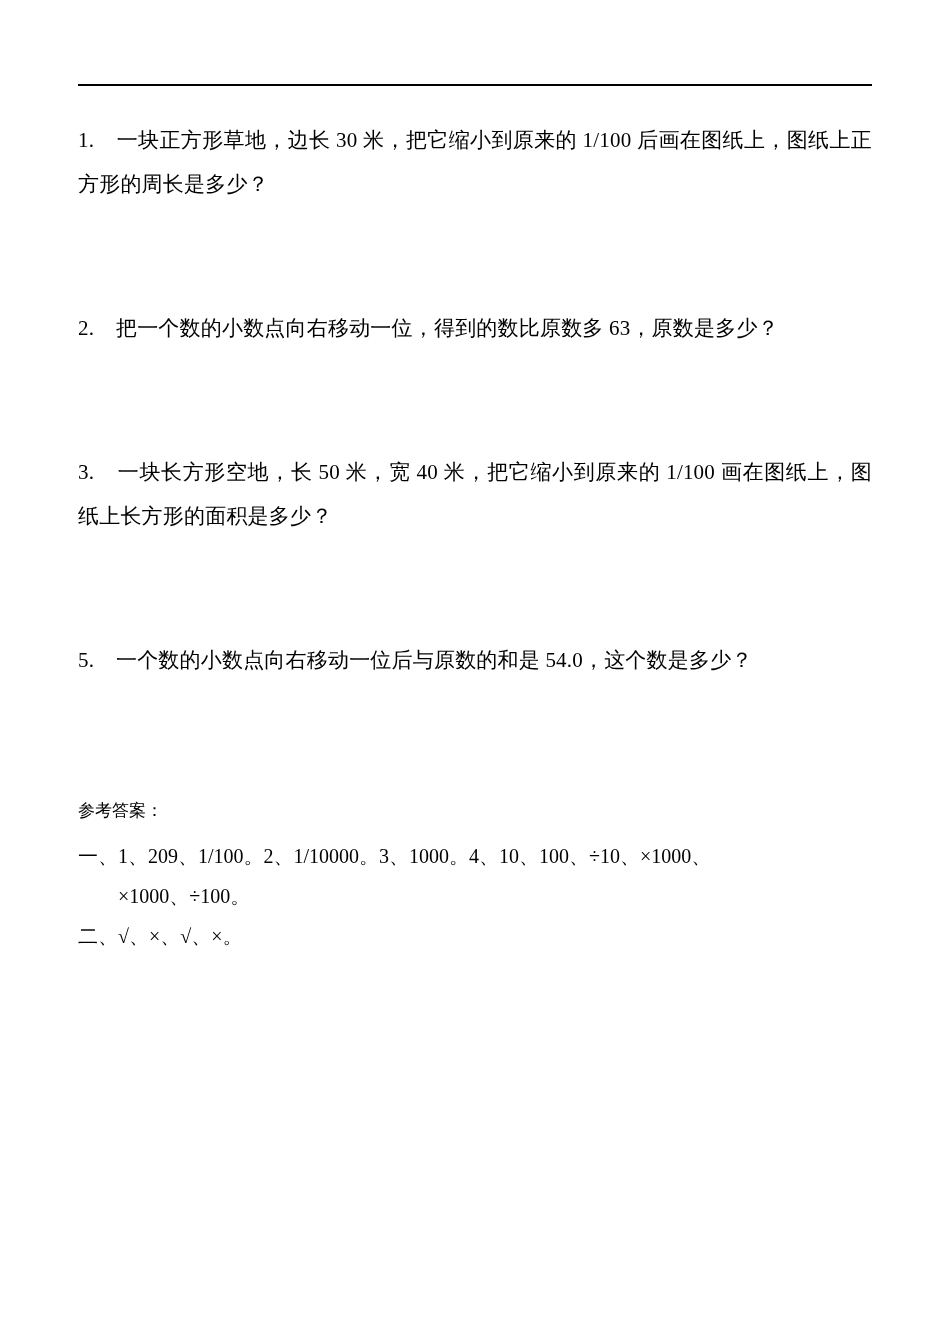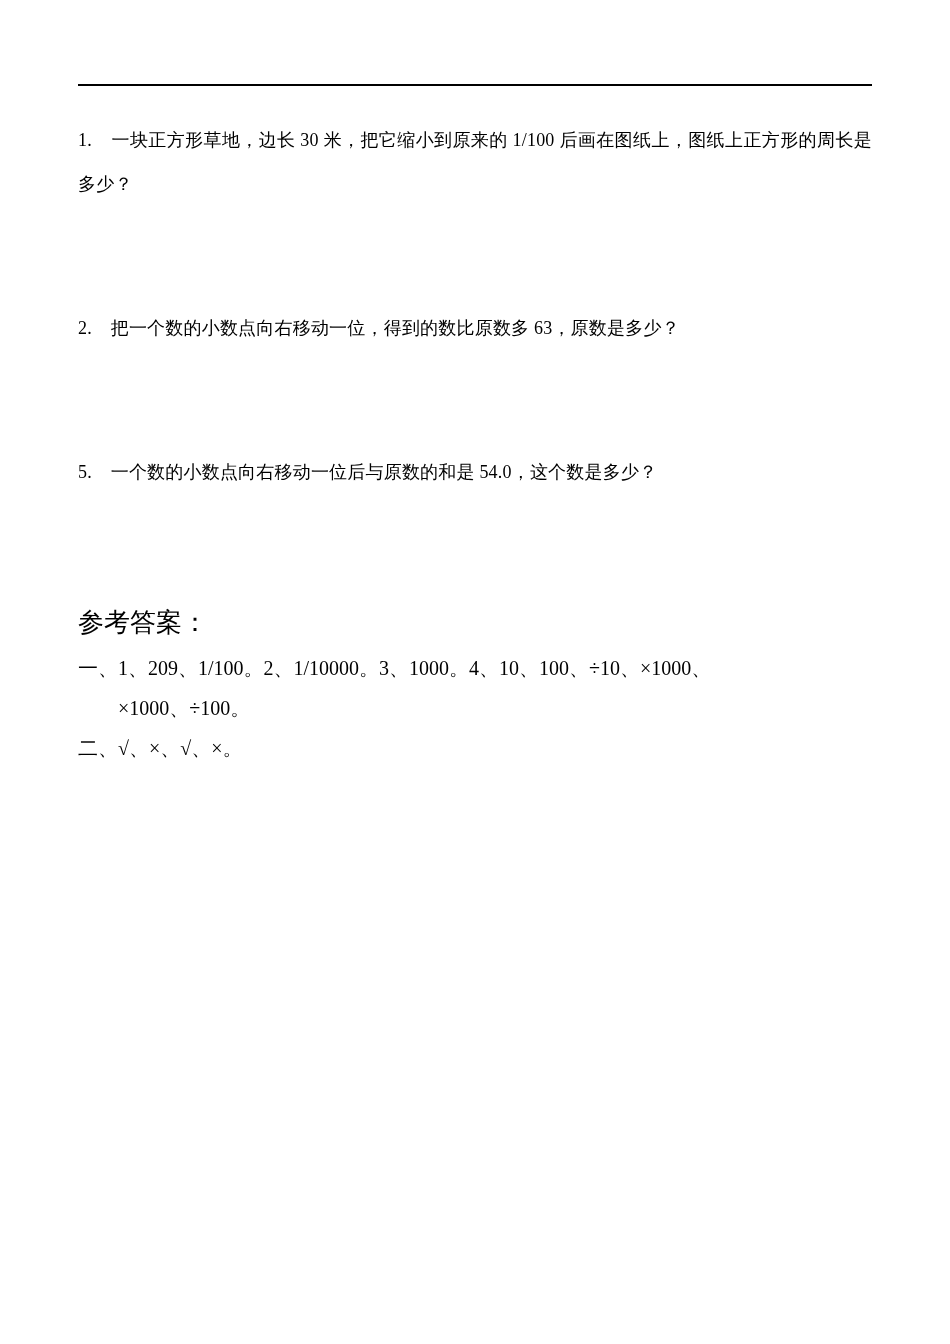--- a/index.html
+++ b/index.html
@@ -21,34 +21,34 @@
     box-sizing: border-box;
     padding: 0 78px;
     position: relative;
   }
   .top-rule {
     margin-top: 84px;
     border-top: 2px solid #000000;
     width: 100%;
   }
   .question {
-    font-size: 18px;
+    font-size: 21px;
     line-height: 44px;
     text-align: justify;
     letter-spacing: 0.2px;
   }
   .q1 { margin-top: 32px; }
   .q2 { margin-top: 100px; }
   .q3 { margin-top: 100px; }
   .q4 { margin-top: 100px; }
   .q5 { margin-top: 100px; }
 
   .answers-title {
     margin-top: 110px;
-    font-size: 26px;
+    font-size: 17px;
     line-height: 38px;
   }
   .answer-line {
     font-size: 20px;
     line-height: 40px;
   }
   .answer-line.indent {
     padding-left: 40px;
   }
   .answers-block {
@@ -67,20 +67,25 @@
     &nbsp;&nbsp;
     <span>一块正方形草地，边长 30 米，把它缩小到原来的 1/100 后画在图纸上，图纸上正方形的周长是多少？</span>
   </div>
 
   <div class="question q2">
     <span>2.</span>
     &nbsp;&nbsp;
     <span>把一个数的小数点向右移动一位，得到的数比原数多 63，原数是多少？</span>
   </div>
 
+  <div class="question q3">
+    <span>3.</span>
+    &nbsp;&nbsp;
+    <span>一块长方形空地，长 50 米，宽 40 米，把它缩小到原来的 1/100 画在图纸上，图纸上长方形的面积是多少？</span>
+  </div>
 
 
   <div class="question q5">
     <span>5.</span>
     &nbsp;&nbsp;
     <span>一个数的小数点向右移动一位后与原数的和是 54.0，这个数是多少？</span>
   </div>
 
   <div class="answers-title">参考答案：</div>
 

